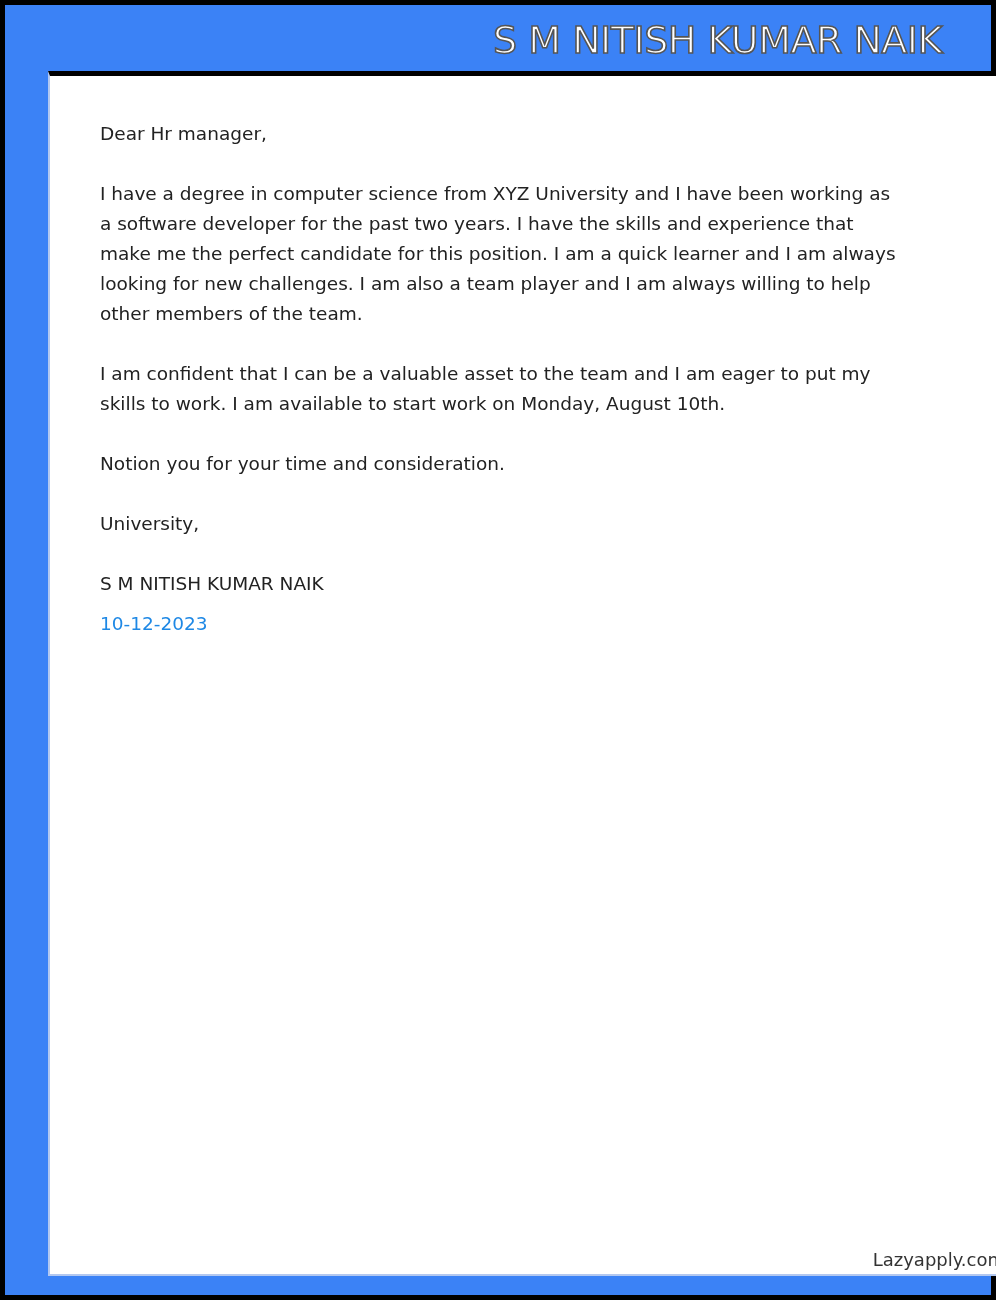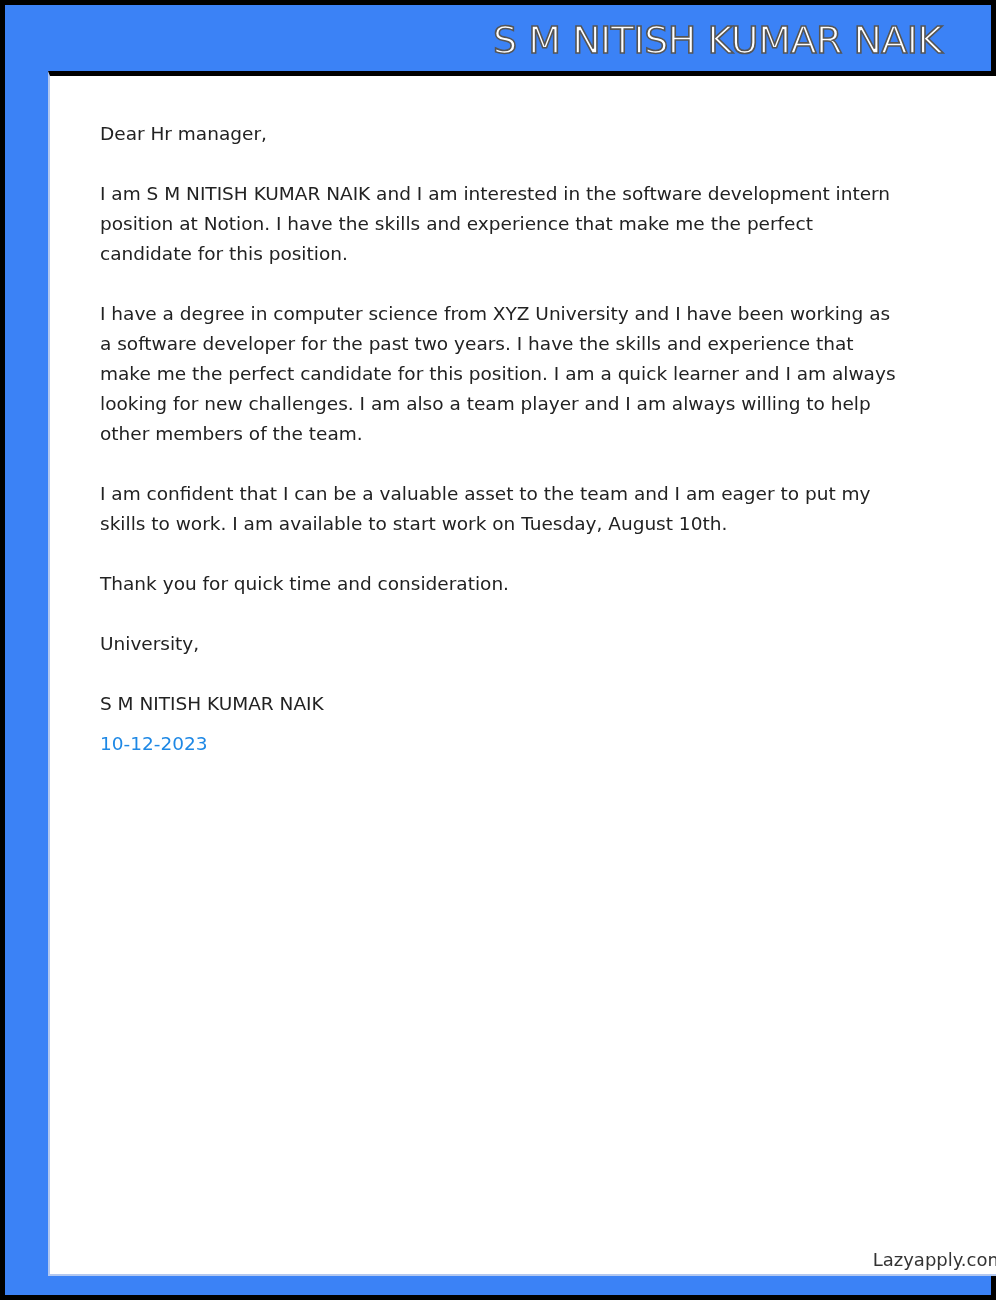--- a/index.html
+++ b/index.html
@@ -44,23 +44,22 @@
 </style>
 </head>
 <body>
 
 <div class="frame">
   <div class="header-name">S M NITISH KUMAR NAIK</div>
 
   <div class="page">
     <div class="body">
       <p>Dear Hr manager,</p>
-      <p>I am S M NITISH KUMAR NAIK and I am interested in the software development intern position at Notion. I have the skills and experience that make me the perfect candidate for this position.</p>
       <p>I have a degree in computer science from XYZ University and I have been working as a software developer for the past two years. I have the skills and experience that make me the perfect candidate for this position. I am a quick learner and I am always looking for new challenges. I am also a team player and I am always willing to help other members of the team.</p>
-      <p>I am confident that I can be a valuable asset to the team and I am eager to put my skills to work. I am available to start work on Tuesday, August 10th.</p>
-      <p>Thank you for quick time and consideration.</p>
+      <p>I am confident that I can be a valuable asset to the team and I am eager to put my skills to work. I am available to start work on Monday, August 10th.</p>
+      <p>Notion you for your time and consideration.</p>
       <p>University,</p>
       <p class="tight">S M NITISH KUMAR NAIK</p>
       <p class="date">10-12-2023</p>
     </div>
     <div class="footer-brand">Lazyapply.com</div>
   </div>
 </div>
 
 </body></html>

